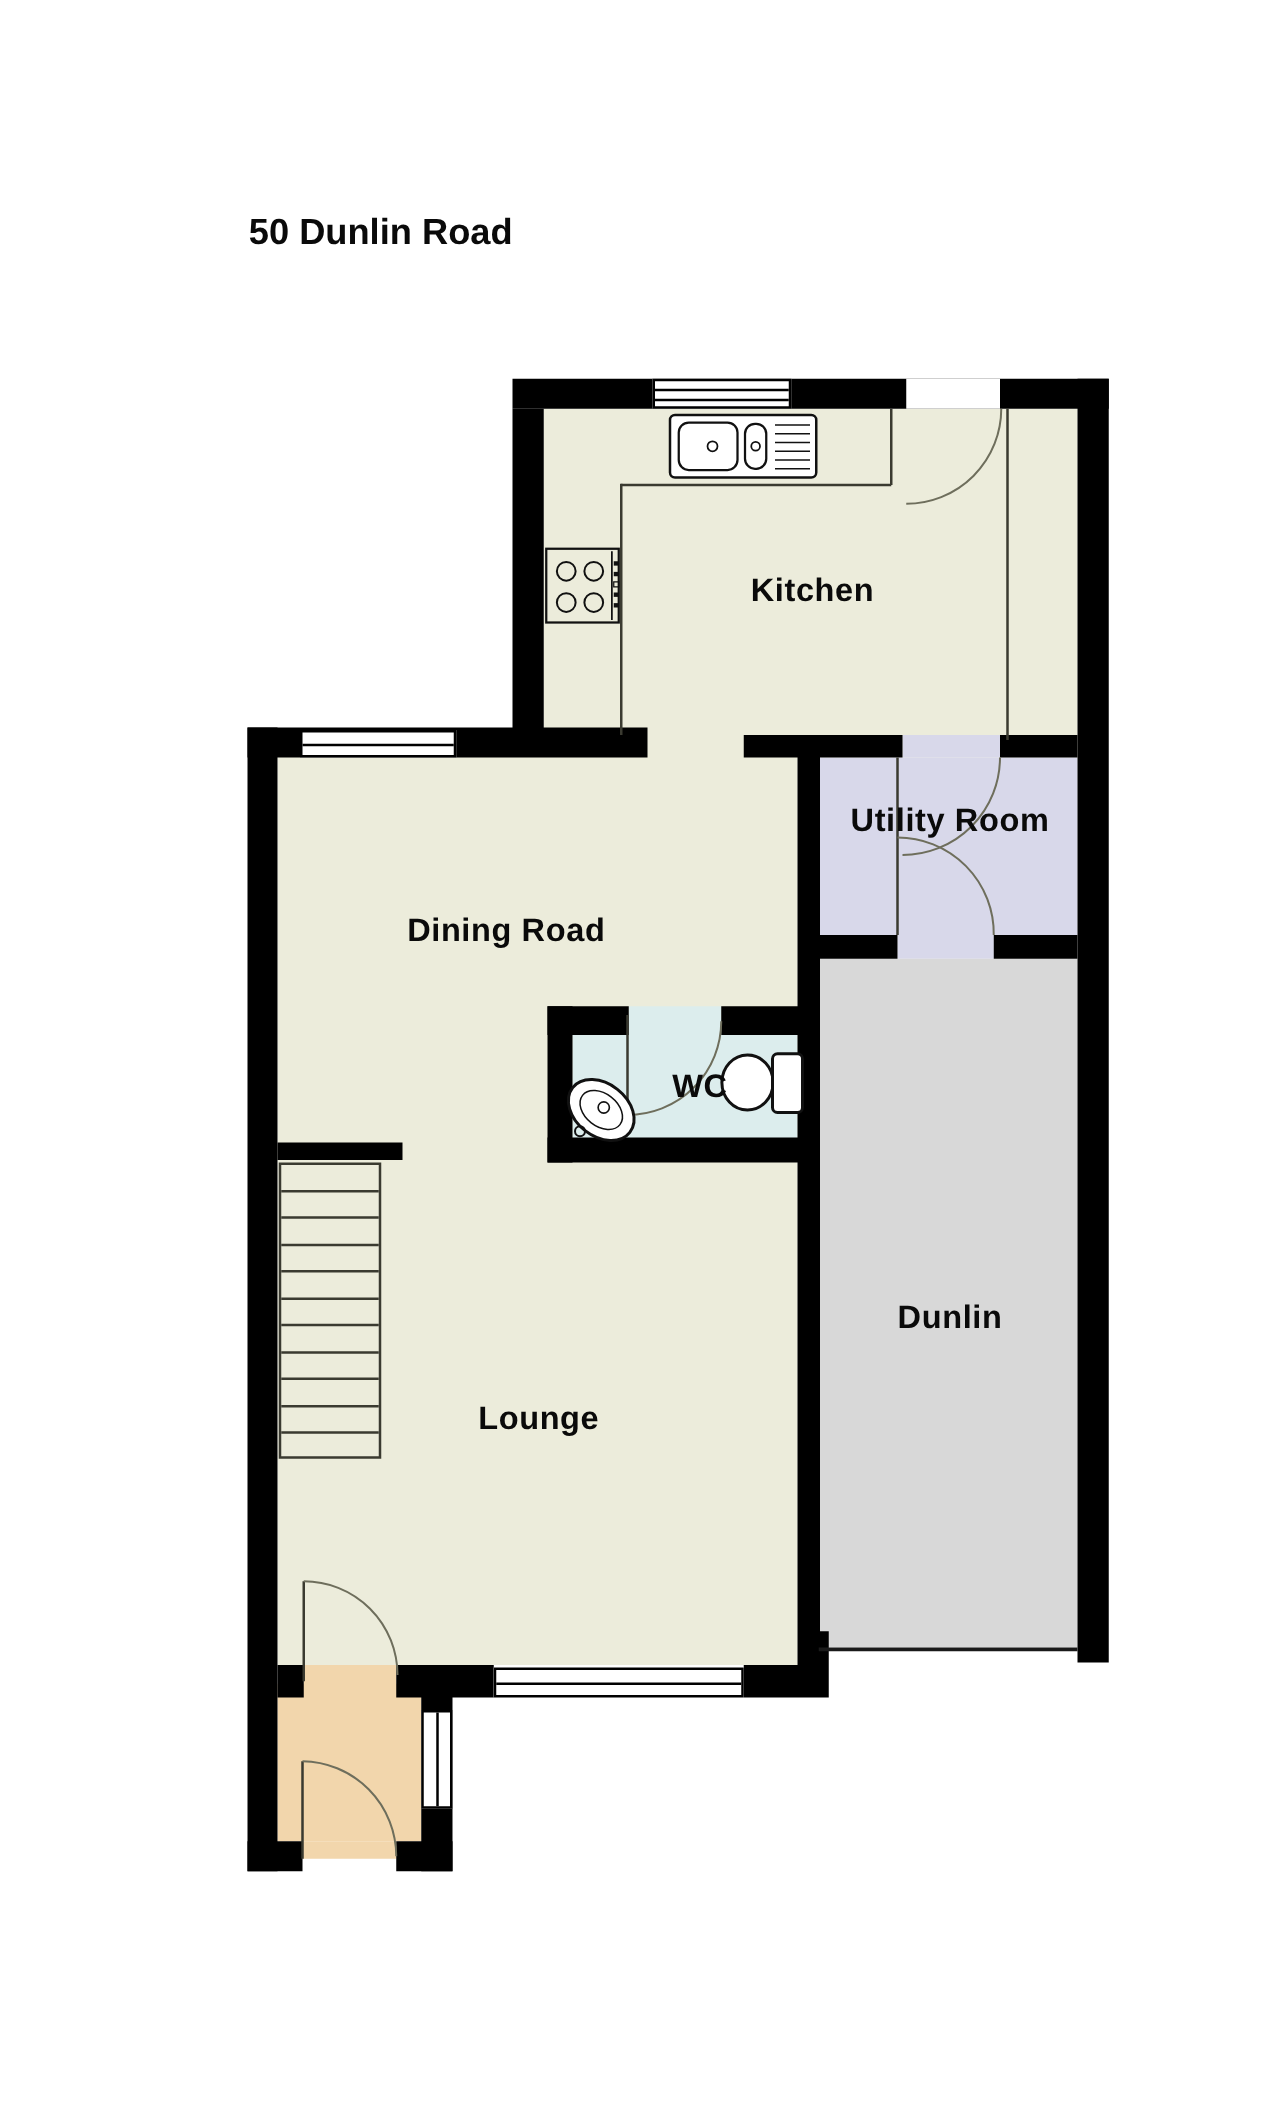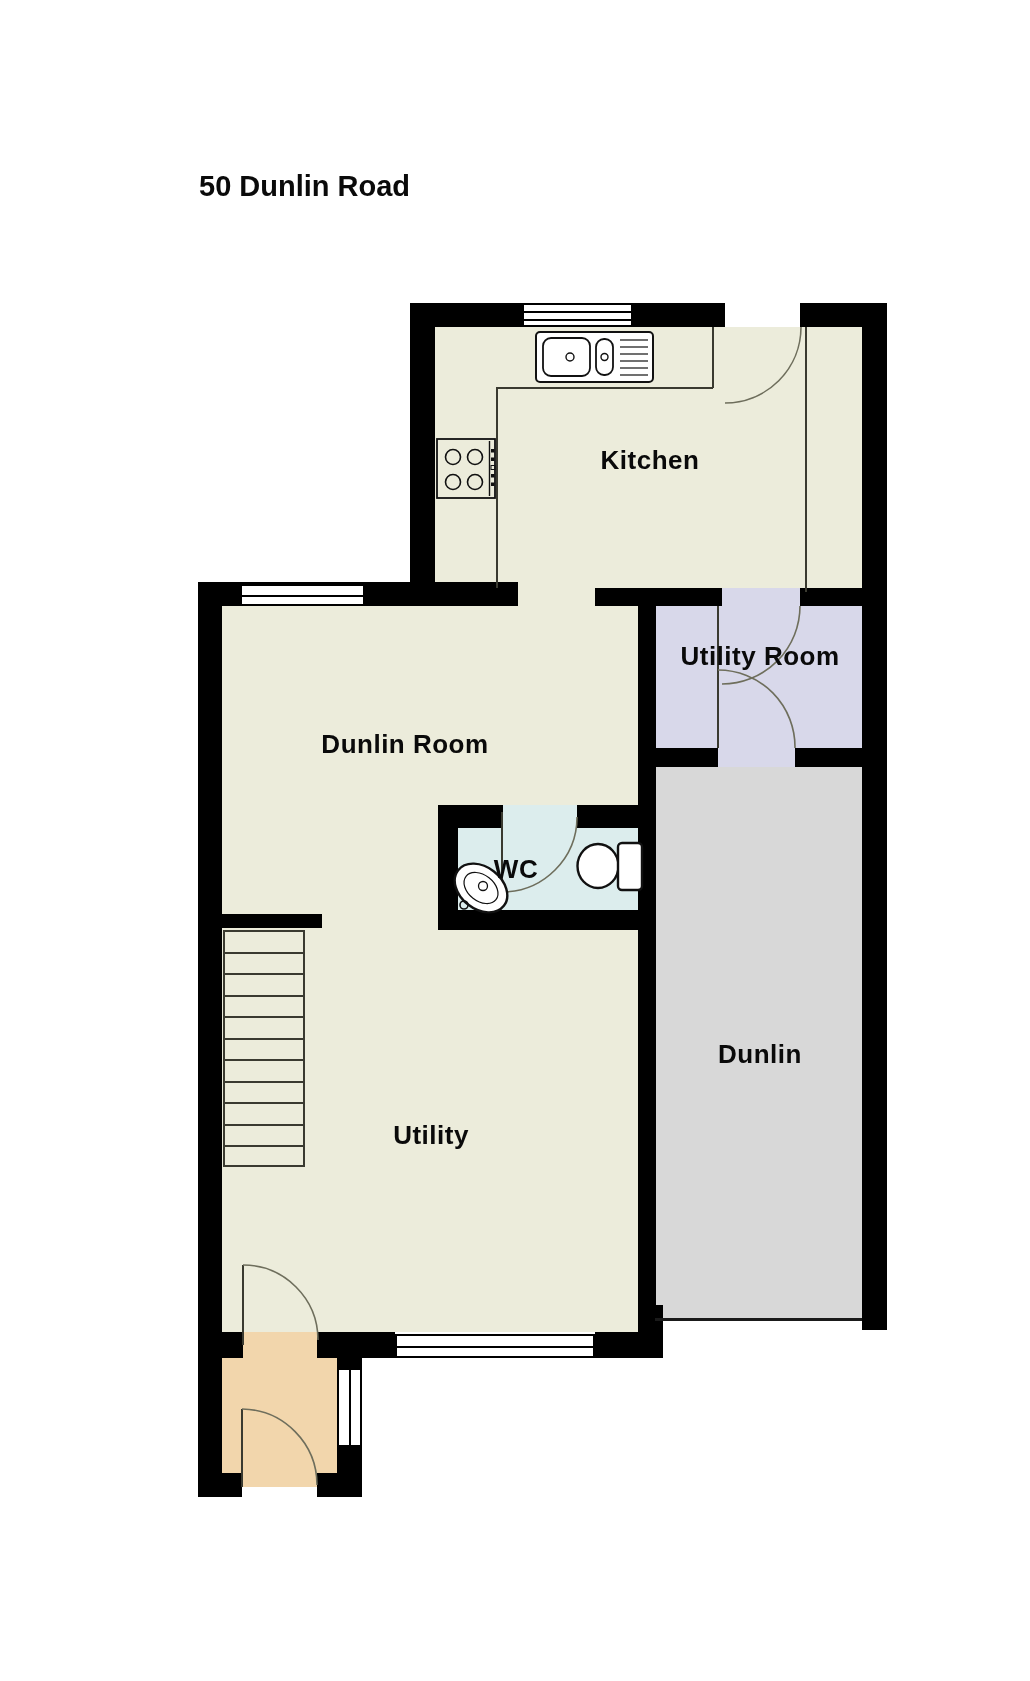--- a/index.html
+++ b/index.html
@@ -160,20 +160,20 @@
       <circle cx="483" cy="886" r="4.5" fill="none" stroke="#111" stroke-width="1.3"></circle>
       <circle cx="464" cy="905" r="4" fill="none" stroke="#111" stroke-width="1.6"></circle>
     </g>
 
     <g stroke="#111">
       <ellipse cx="598" cy="866" rx="20.5" ry="22" fill="#ffffff" stroke-width="2.4"></ellipse>
       <rect x="618" y="843" width="24" height="47" rx="4" fill="#ffffff" stroke-width="2.4"></rect>
     </g>
   </svg>
 
-  <div class="label" style="left:650px;top:460px;">Kitchen</div>
-  <div class="label" style="left:405px;top:744px;">Dunlin Room</div>
+  <div class="label" style="left:650px;top:472px;">Kitchen</div>
+  <div class="label" style="left:405px;top:744px;">Dining Road</div>
   <div class="label" style="left:760px;top:656px;">Utility Room</div>
-  <div class="label" style="left:516px;top:869px;">WC</div>
+  <div class="label" style="left:560px;top:869px;">WC</div>
   <div class="label" style="left:760px;top:1054px;">Dunlin</div>
-  <div class="label" style="left:431px;top:1135px;">Utility</div>
+  <div class="label" style="left:431px;top:1135px;">Lounge</div>
 
 </div>
 
 </body></html>

